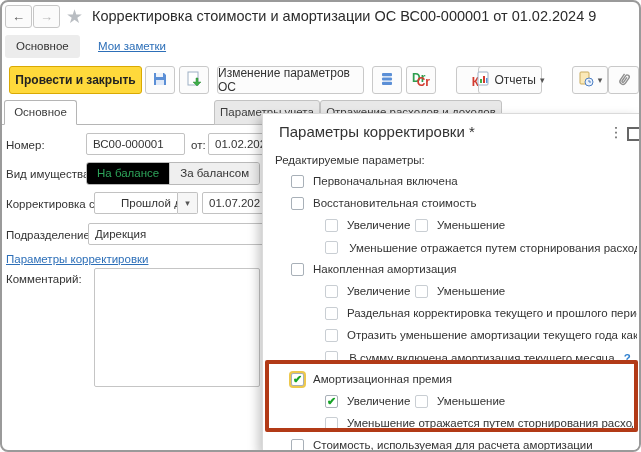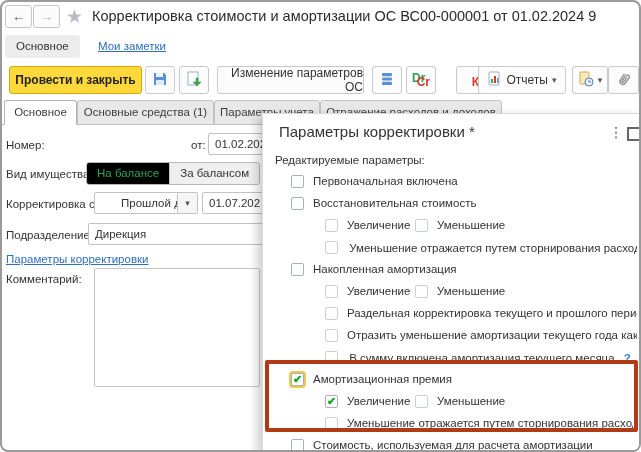--- a/index.html
+++ b/index.html
@@ -85,21 +85,21 @@
 
   <div class="abs tbtn" style="left:177px;width:30px;">
     <span>
       <svg width="16" height="16" viewBox="0 0 16 16">
           <rect x="2" y="1" width="10" height="13" fill="#fff" stroke="#9db0c4"></rect>
           <path d="M10 7v4h-3l4 4 4-4h-3V7z" fill="#3fae49" stroke="#2c8a36" stroke-width="0.5"></path>
         </svg>
     </span>
   </div>
 
-  <div class="abs tbtn txt" style="left:215px;width:147px;text-align:right;">Изменение параметров ОС</div>
+  <div class="abs tbtn txt" style="left:215px;width:147px;">Изменение параметров ОС</div>
 
   <div class="abs tbtn" style="left:370px;width:30px;">
     <span>
       <svg width="14" height="16" viewBox="0 0 14 16">
           <rect x="2" y="2" width="10" height="3.2" rx="1" fill="#5b8fd6"></rect>
           <rect x="2" y="6.4" width="10" height="3.2" rx="1" fill="#5b8fd6"></rect>
           <rect x="2" y="10.8" width="10" height="3.2" rx="1" fill="#5b8fd6"></rect>
         </svg>
     </span>
   </div>
@@ -111,21 +111,21 @@
     </span>
   </div>
 
   <div class="abs tbtn" style="left:454px;width:30px;padding-left:28px;">
     <span class="duo">
       <span class="t">Дт</span>
         <span class="b">Кт</span>
     </span>
   </div>
 
-  <div class="abs tbtn txt" style="left:476px;width:88px;">
+  <div class="abs tbtn txt" style="left:476px;width:64px;">
     <span>
       <svg width="15" height="15" viewBox="0 0 15 15">
           <rect x="2" y="1" width="10" height="13" rx="1" fill="#fff" stroke="#9db0c4"></rect>
           <rect x="4" y="8" width="2" height="4" fill="#3fae49"></rect>
           <rect x="7" y="5" width="2" height="7" fill="#d23b2f"></rect>
           <rect x="10" y="7" width="1.5" height="5" fill="#5b8fd6"></rect>
         </svg>
     </span>
     <span>Отчеты</span>
     <span class="dd">▾</span>
@@ -145,25 +145,25 @@
   <div class="abs tbtn" style="left:606px;width:31px;">
     <span>
       <svg width="16" height="16" viewBox="0 0 16 16">
           <path d="M5.5 3.5 v7 a3 3 0 0 0 6 0 v-6 a2 2 0 0 0 -4 0 v6 a1 1 0 0 0 2 0 v-5.5" fill="none" stroke="#8f8f8f" stroke-width="1.4" transform="rotate(35 8 8)"></path>
         </svg>
     </span>
   </div>
 
   <div class="abs tabline"></div>
   <div class="abs tab active" style="left:2px;width:73px;">Основное</div>
-  <div class="abs tab" style="left:75px;width:137px;">Основные средства (1)</div>
   <div class="abs tab" style="left:212px;width:106px;">Параметры учета</div>
   <div class="abs tab" style="left:318px;width:182px;">Отражение расходов и доходов</div>
 
   <div class="abs lbl" style="left:4px;top:137px;">Номер:</div>
+  <div class="abs tf nowrap" style="left:84px;top:131px;width:99px;">ВС00-000001</div>
   <div class="abs lbl" style="left:189px;top:137px;">от:</div>
   <div class="abs tf nowrap" style="left:206px;top:131px;width:70px;">01.02.2024</div>
 
   <div class="abs lbl" style="left:4px;top:166px;">Вид имущества:</div>
   <div class="abs toggle" style="left:84px;top:160px;">
     <span class="seg onb">На балансе</span>
     <span class="seg offb">За балансом</span>
   </div>
 
   <div class="abs lbl" style="left:4px;top:196px;">Корректировка с:</div>

